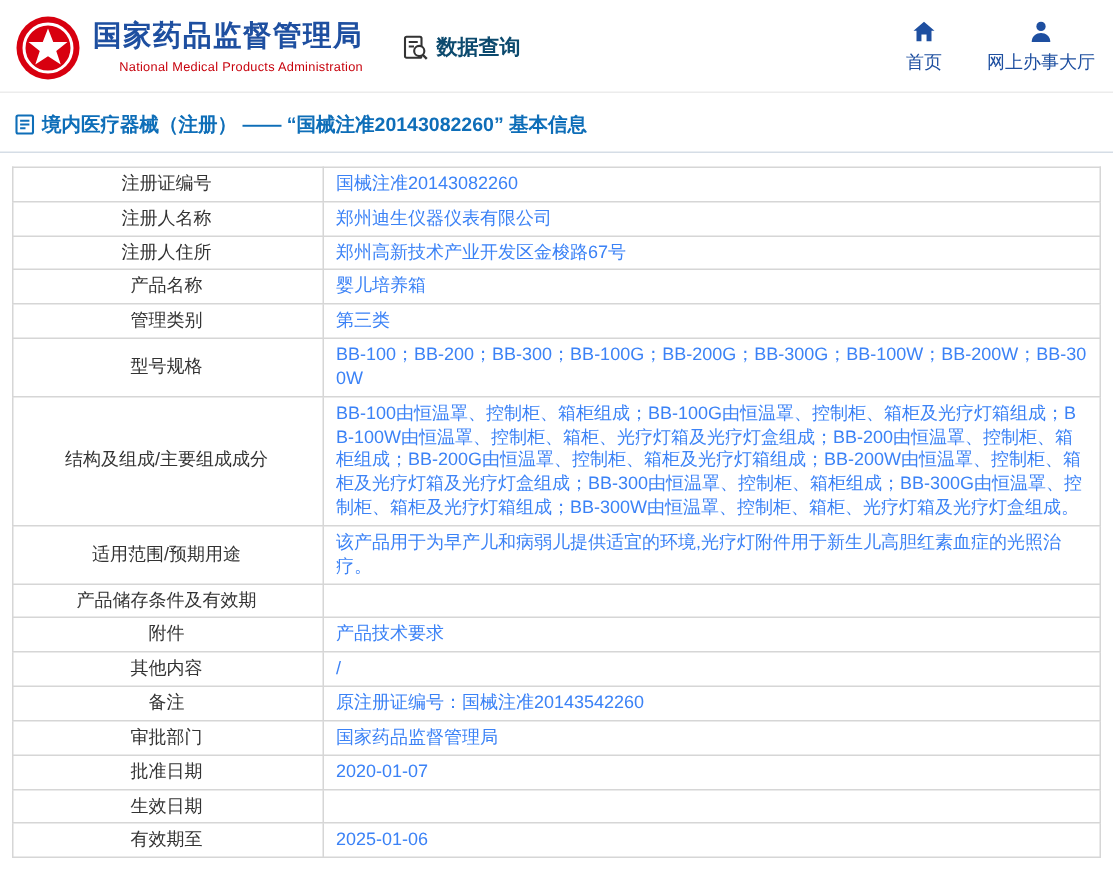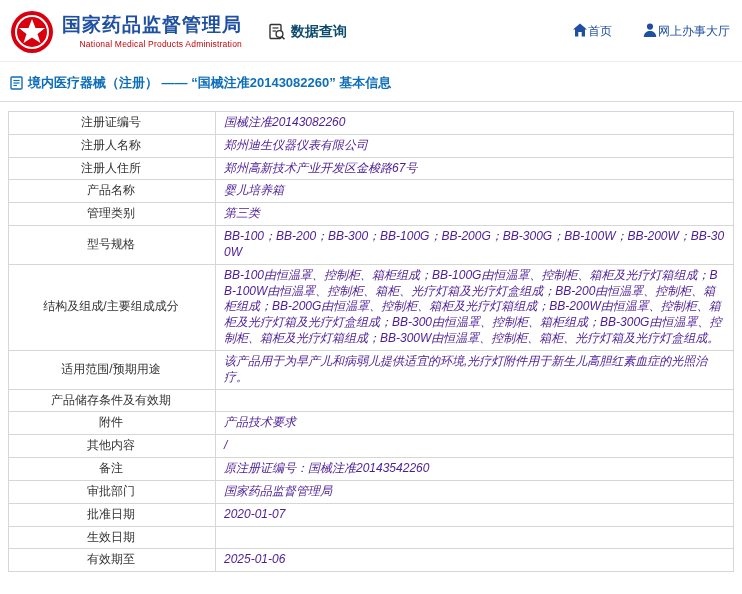--- a/index.html
+++ b/index.html
@@ -24,21 +24,21 @@
   .brand-en { font-size: 8.5px; color: #c7000b; letter-spacing: 0.2px; margin-top: 2px; text-align: right; }
   .dq {
     display: flex; align-items: center;
     margin-left: 26px;
     font-size: 14px; font-weight: bold; color: #0c4a6e;
     cursor: pointer;
   }
   .dq-icon { width: 18px; height: 18px; margin-right: 5px; }
   .topbar .spacer { flex: 1; }
   .nav-item {
-    display: flex; flex-direction: row; align-items: center;
+    display: flex; flex-direction: column; align-items: center;
     margin-left: 30px;
     font-size: 12px; color: #1e4fa0;
     cursor: pointer;
   }
   .nav-item .nav-icon { width: 16px; height: 16px; margin-bottom: 4px; }
   
   .titlebar {
     display: flex; align-items: center;
     padding: 12px 10px 9px 10px;
     border-bottom: 1px solid #d5dde6;
@@ -61,21 +61,21 @@
     vertical-align: middle;
     word-break: break-all;
   }
   .grid td.label {
     width: 207px;
     text-align: center;
     color: #333;
     padding-right: 10px;
     vertical-align: middle;
   }
-  .grid td.value { color: #4c1d95; font-style: italic; }
+  .grid td.value { color: #3b82f6; }
 </style>
 </head>
 <body>
 
 <header class="topbar">
   <div class="brand">
     <span class="logo">
       <svg viewBox="0 0 44 44" width="44" height="44">
         <circle cx="22" cy="22" r="21" fill="#d8000f"></circle>
         <circle cx="22" cy="22" r="16" fill="none" stroke="#fff" stroke-width="2"></circle>

